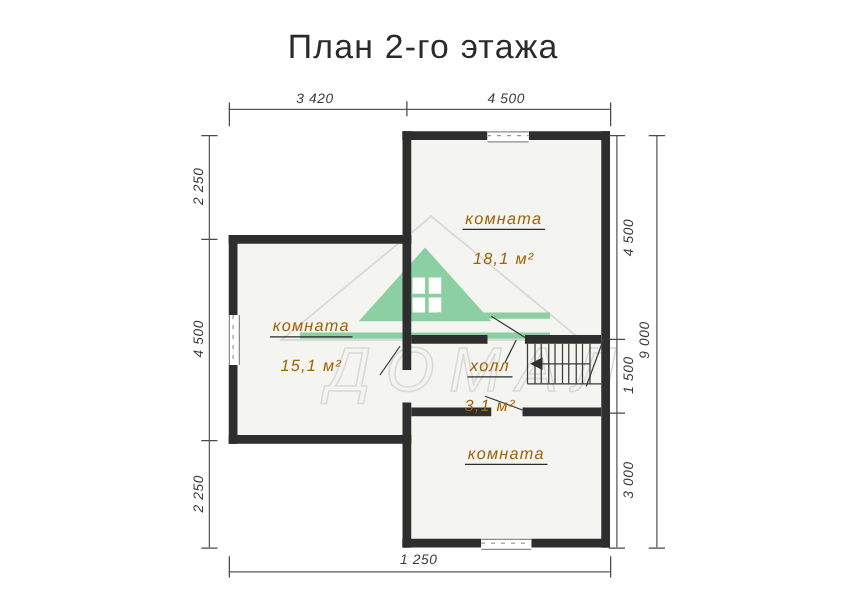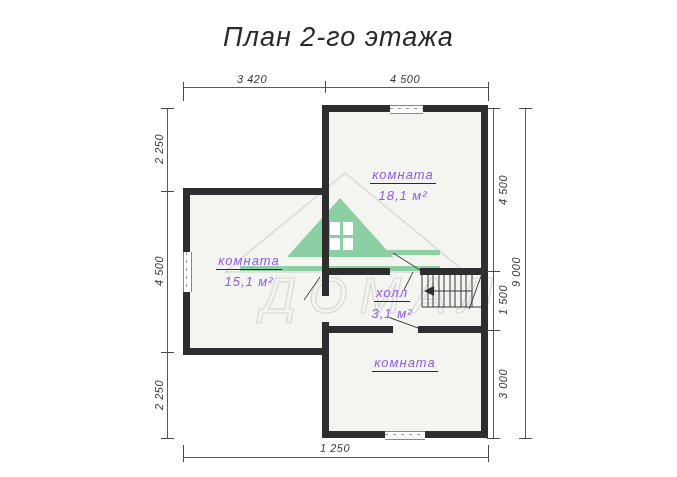--- a/index.html
+++ b/index.html
@@ -6,31 +6,31 @@
   .canvas{position:relative;width:677px;height:477px;background:#fff;overflow:hidden;
           font-family:"Liberation Sans",sans-serif;color:#2b2b2b;}
   .abs{position:absolute;}
   .floor{background:#f4f4f1;}
   .wall{background:#2e2e2e;z-index:3;}
   .window{background:#ffffff;z-index:4;}
   .window.h{border-top:1px solid #8a8a8a;border-bottom:1px solid #8a8a8a;}
   .window.v{border-left:1px solid #8a8a8a;border-right:1px solid #8a8a8a;}
   .window.h .mull{height:1px;margin-top:2px;background:repeating-linear-gradient(90deg,#9a9a9a 0 3px,transparent 3px 8px);}
   .window.v .mull{width:1px;height:100%;margin-left:2px;background:repeating-linear-gradient(180deg,#9a9a9a 0 3px,transparent 3px 8px);}
-  .title{left:0;top:22px;width:677px;text-align:center;font-size:27px;font-style:italic;
+  .title{left:0;top:22px;width:677px;text-align:center;font-size:27px;
          letter-spacing:1px;color:#2a2a2a;z-index:6;}
   .dimline{background:#5a5a5a;z-index:5;}
   .tick{background:#4a4a4a;z-index:5;}
   .dimlabel{font-size:11px;font-style:italic;color:#3a3a3a;letter-spacing:0.5px;
             text-align:center;width:60px;height:14px;line-height:14px;z-index:6;}
   .rot{transform:rotate(-90deg);transform-origin:center center;}
   .roomlabel{width:130px;text-align:center;font-style:italic;font-size:13px;
-             letter-spacing:1px;color:#8b5cf6;z-index:6;line-height:14px;}
+             letter-spacing:1px;color:#a16207;z-index:6;line-height:14px;}
   .roomlabel .rname{border-bottom:1px solid #2b2b2b;padding:0 2px 1px 2px;}
-  .roomlabel .rarea{display:block;margin-top:7px;}
+  .roomlabel .rarea{display:block;margin-top:18px;}
   svg{position:absolute;left:0;top:0;pointer-events:none;}
   .wm{z-index:2;}
   .ov{z-index:4;}
 </style>
 </head>
 <body>
 
 <div class="canvas">
 
   <div class="abs title">План 2-го этажа</div>

